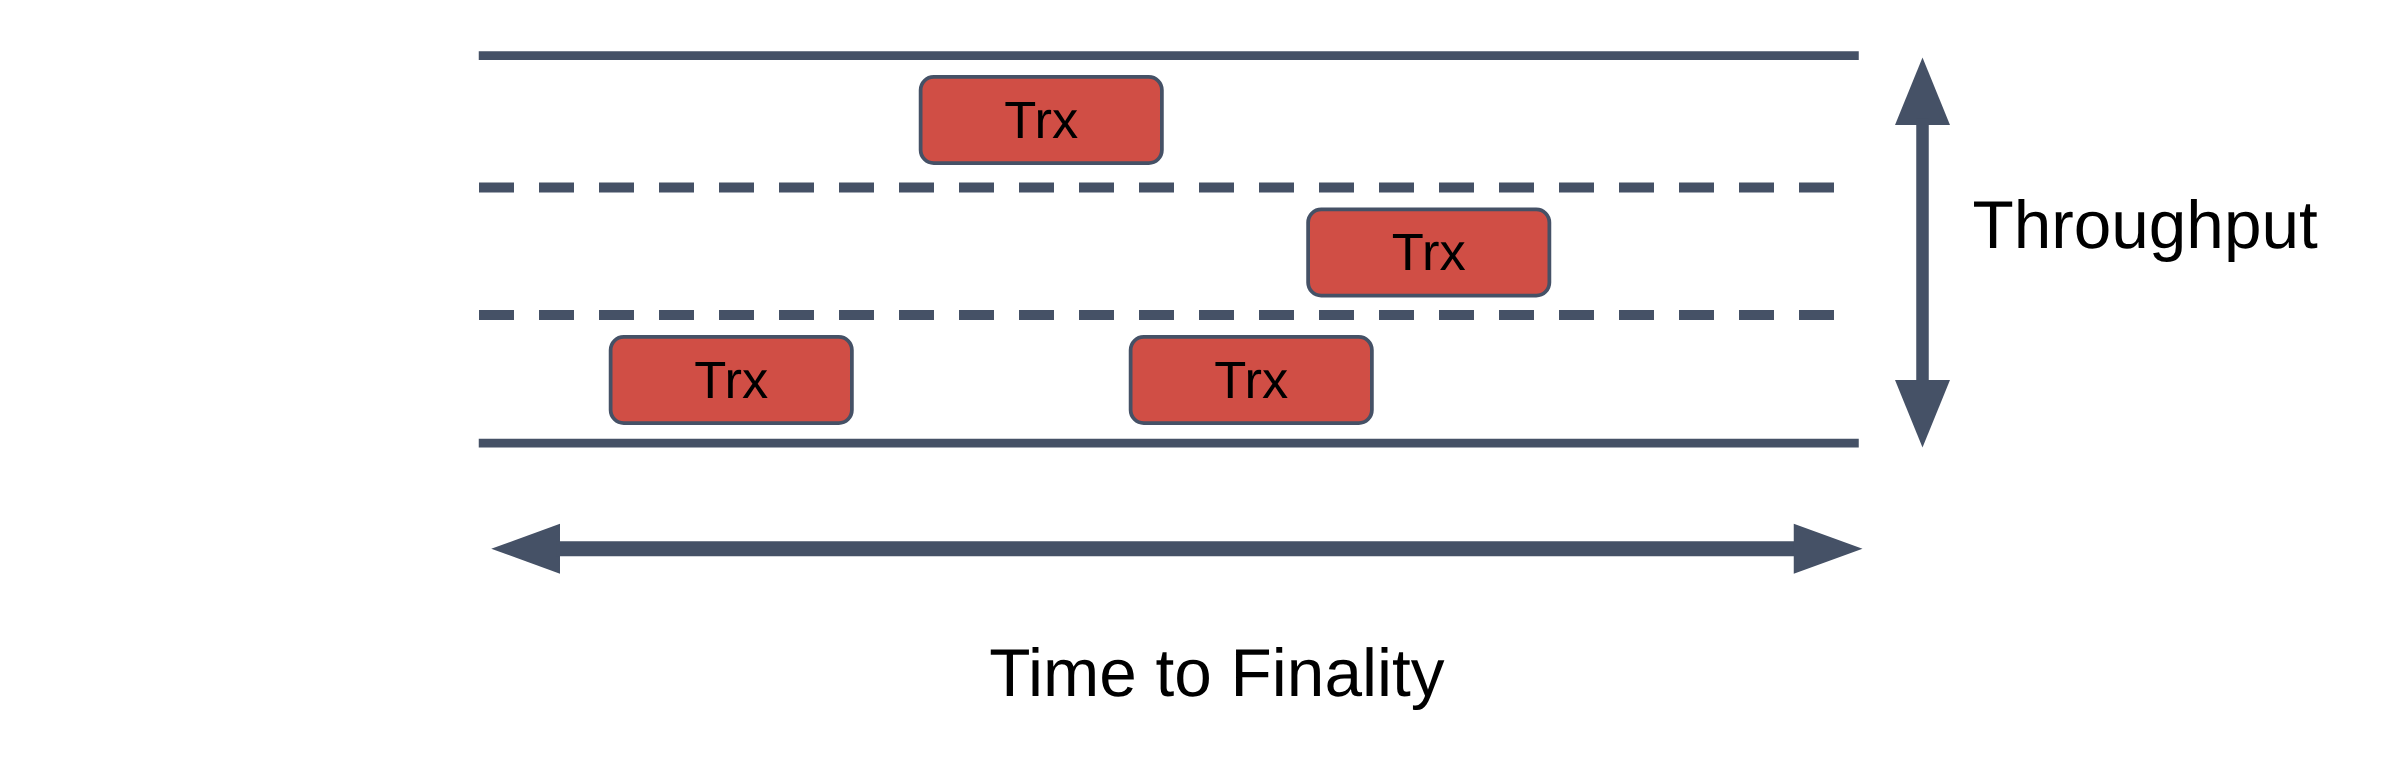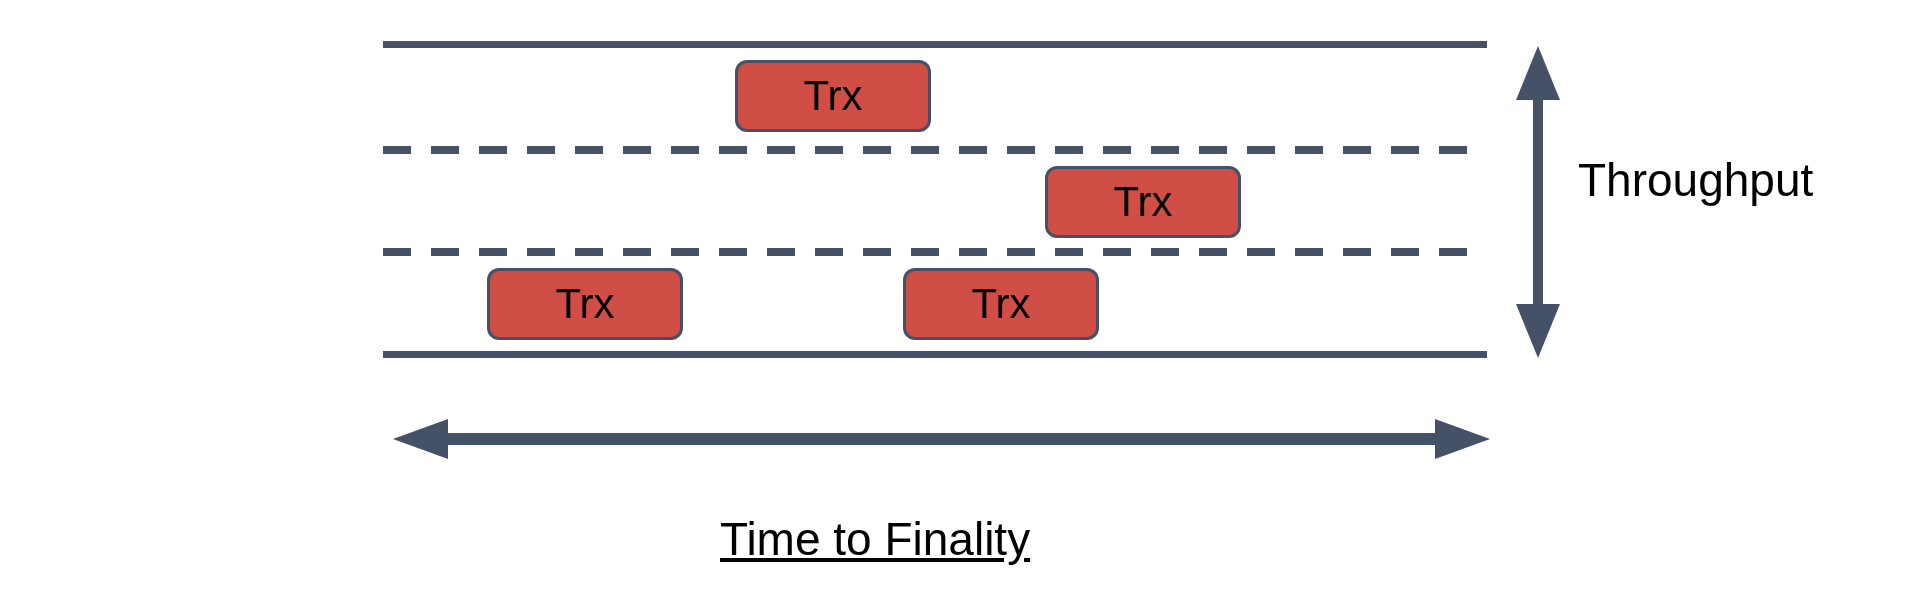--- a/index.html
+++ b/index.html
@@ -69,26 +69,26 @@
   .tri-right{
     left:1435px;top:419px;
     border-top:20px solid transparent;
     border-bottom:20px solid transparent;
     border-left:55px solid var(--slate);
   }
   
   .axis-label{
     position:absolute;
     color:var(--ink);
-    font-size:46px;
+    font-size:54px;
     line-height:58px;
     white-space:nowrap;
   }
   .label-throughput{left:1578px;top:151px;}
-  .label-ttf{left:720px;top:510px;width:467px;text-align:left;text-decoration:underline;}
+  .label-ttf{left:740px;top:510px;width:467px;text-align:center;}
 </style>
 </head>
 <body>
 
 <div class="canvas">
 
   <div class="road-line road-solid road-top"></div>
   <div class="road-line road-dashed divider-1"></div>
   <div class="road-line road-dashed divider-2"></div>
   <div class="road-line road-solid road-bottom"></div>

